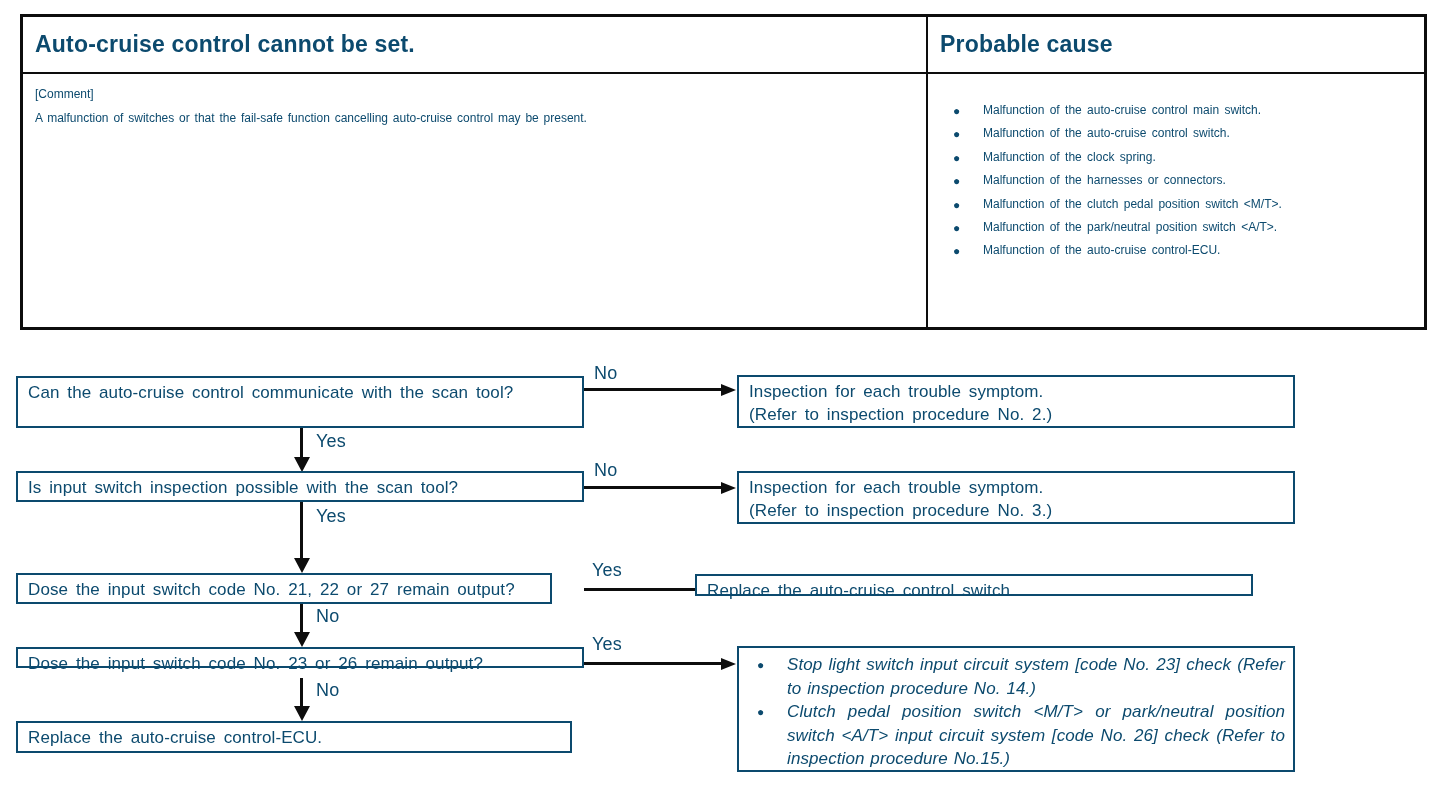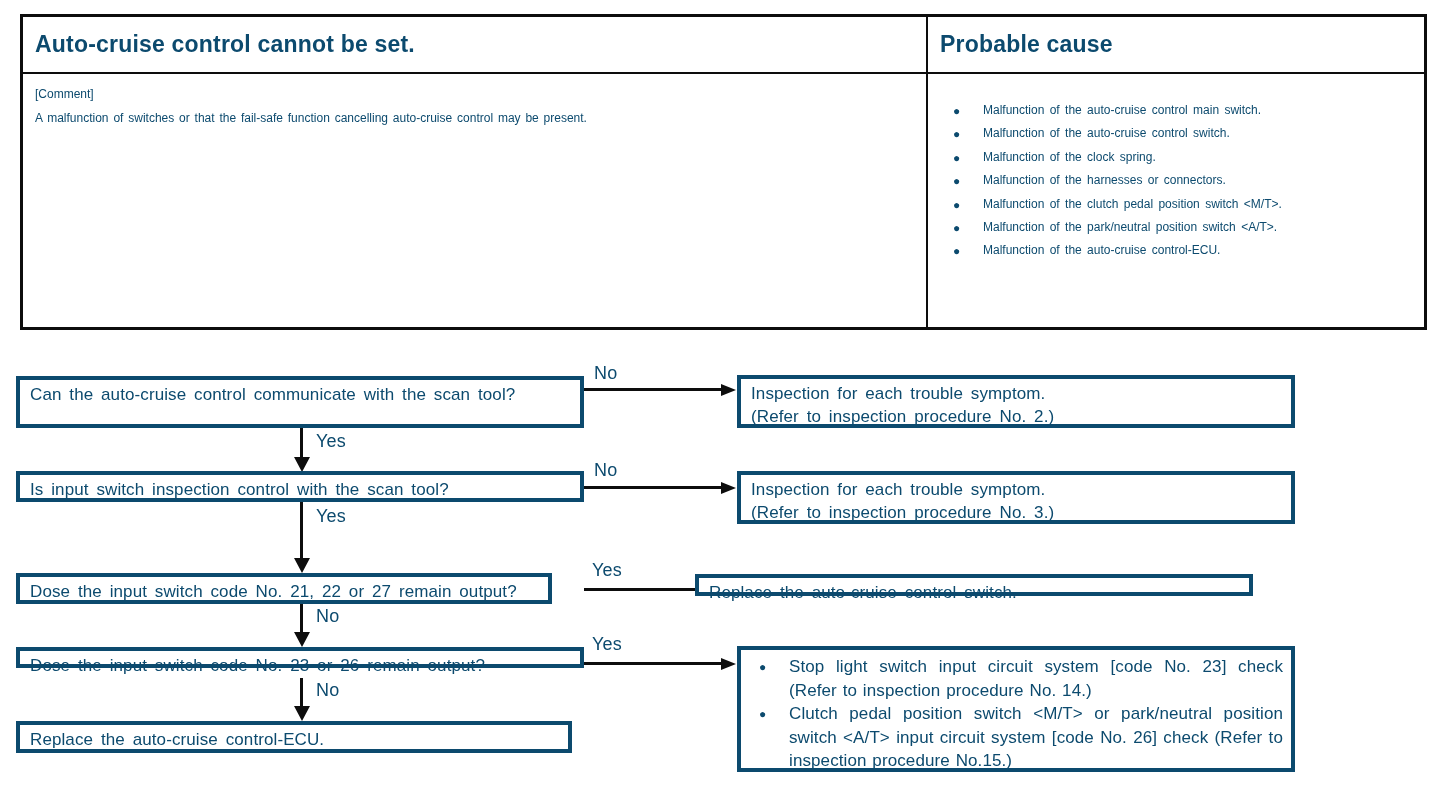--- a/index.html
+++ b/index.html
@@ -28,27 +28,27 @@
     position:relative; padding-left:43px; max-width:462px;
     text-align:justify; word-spacing:2px; line-height:23.4px;
   }
   .cause-list li::before {
     content:"●"; position:absolute; left:13px; top:1px; font-size:12px;
   }
 
   
   .flow { position:absolute; inset:0; }
   .fbox {
-    position:absolute; border:4px solid #0c4a6e; background:#fff;
+    position:absolute; border:2px solid #0c4a6e; background:#fff;
     font-size:17px; line-height:23px; letter-spacing:0.1px; word-spacing:3px;
   }
   .fbox.q2l { padding:3px 10px 0 10px; text-align:justify; }
   .fbox.q1l { padding:2px 10px 0 10px; line-height:25px; }
   .fbox.r2l { padding:3px 10px 0 10px; }
-  .fbox.rbul { padding:5px 8px 0 6px; }
+  .fbox.rbul { padding:5px 8px 0 6px;font-style:italic; }
   .rbul ul { list-style:none; }
   .rbul li {
     position:relative; padding-left:42px; text-align:justify;
     word-spacing:1px; line-height:23.5px;
   }
   .rbul li::before { content:"●"; position:absolute; left:12px; top:1px; font-size:12px; }
 
   .hline { position:absolute; height:3px; background:#0d0d0d; }
   .vline { position:absolute; width:3px; background:#0d0d0d; }
   .tri-r {
@@ -98,21 +98,21 @@
     <div class="tri-r" style="left:721px;top:384px"></div>
     <div class="fbox r2l" style="left:737px;top:375px;width:558px;height:53px">
       <div>Inspection for each trouble symptom.</div>
       <div>(Refer to inspection procedure No. 2.)</div>
     </div>
     <div class="lbl" style="left:316px;top:431px">Yes</div>
     <div class="vline" style="left:300px;top:428px;height:30px"></div>
     <div class="tri-d" style="left:294px;top:457px"></div>
 
     <div class="fbox q1l" style="left:16px;top:471px;width:568px;height:31px">
-      <span>Is input switch inspection control with the scan tool?</span>
+      <span>Is input switch inspection possible with the scan tool?</span>
     </div>
     <div class="lbl" style="left:594px;top:460px">No</div>
     <div class="hline" style="left:584px;top:486px;width:138px"></div>
     <div class="tri-r" style="left:721px;top:482px"></div>
     <div class="fbox r2l" style="left:737px;top:471px;width:558px;height:53px">
       <div>Inspection for each trouble symptom.</div>
       <div>(Refer to inspection procedure No. 3.)</div>
     </div>
     <div class="lbl" style="left:316px;top:506px">Yes</div>
     <div class="vline" style="left:300px;top:502px;height:57px"></div>

